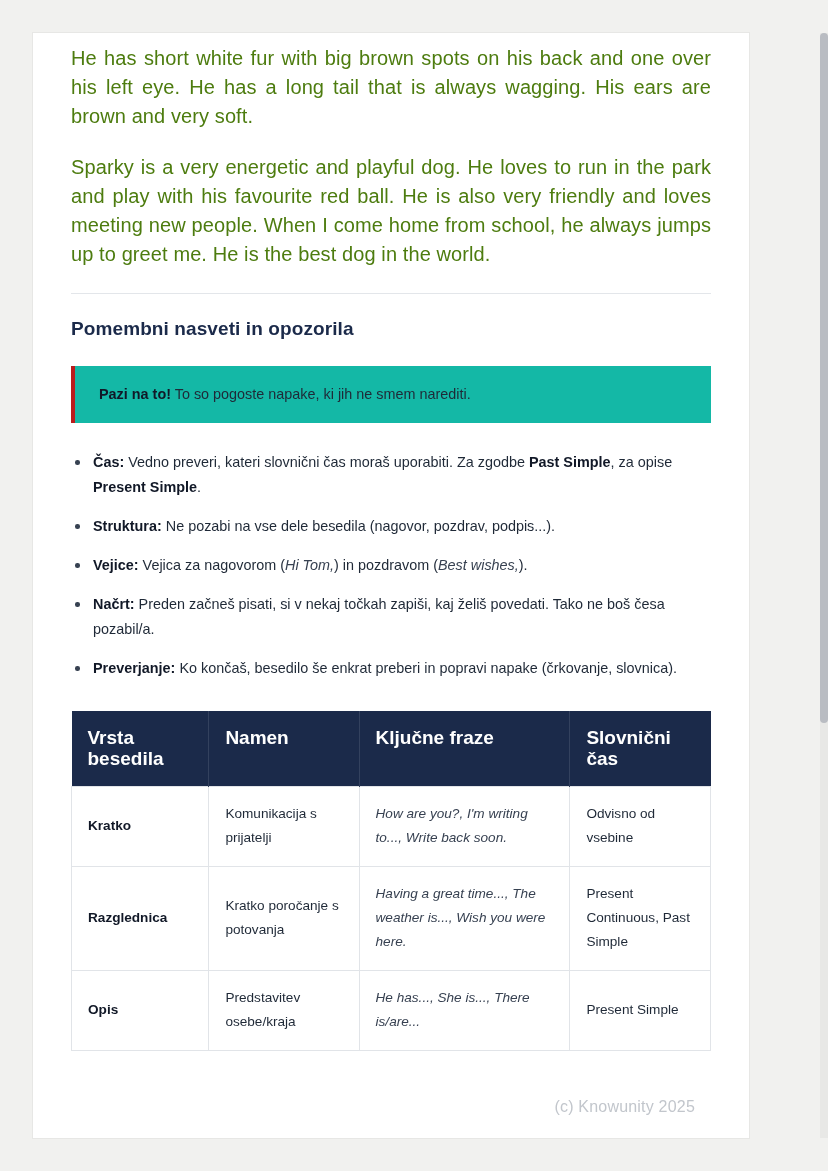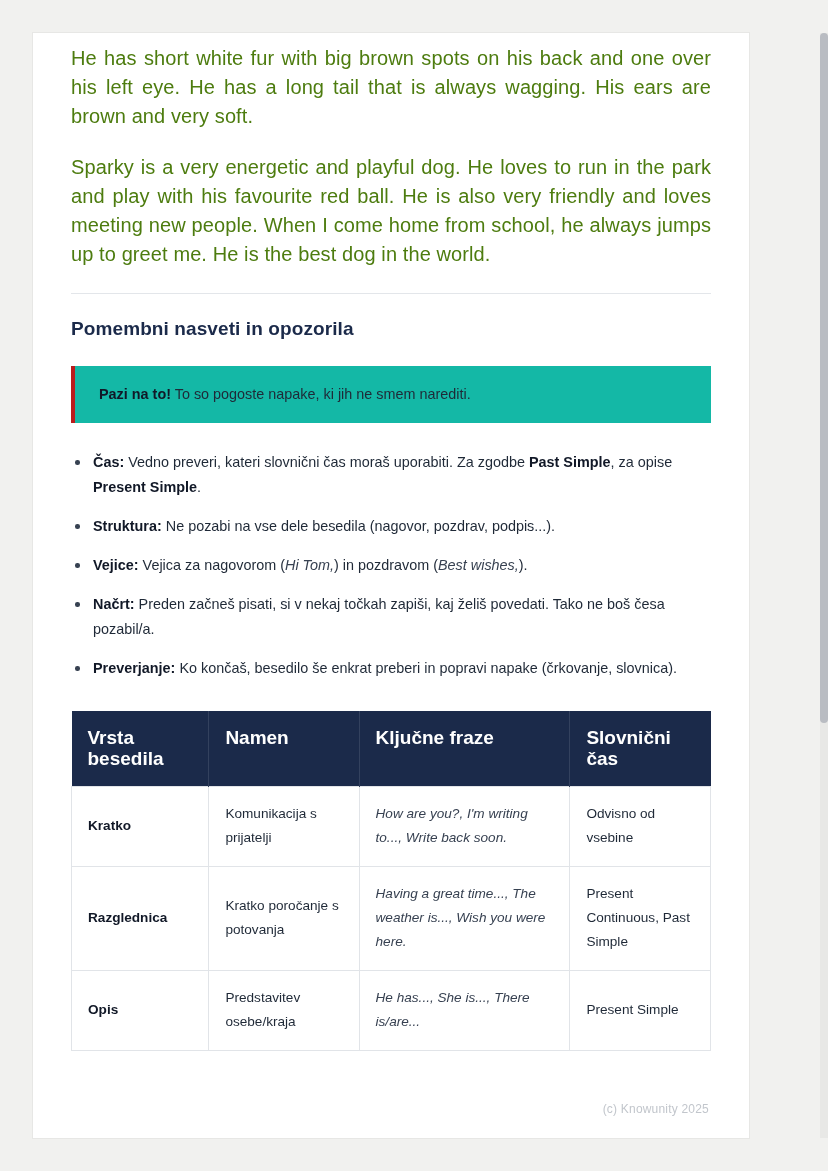--- a/index.html
+++ b/index.html
@@ -140,23 +140,23 @@
     position: absolute;
     right: 0px;
     top: 33px;
     width: 8px;
     height: 690px;
     background: #b9bcc2;
     border-radius: 4px;
   }
   .watermark {
     position: absolute;
-    right: 40px;
+    right: 54px;
     bottom: 22px;
-    font-size: 12px;
+    font-size: 16px;
     color: #c2c6cc;
     letter-spacing: 0.2px;
   }
 </style>
 </head>
 <body>
 
 <div class="page">
   <div class="content">
 

